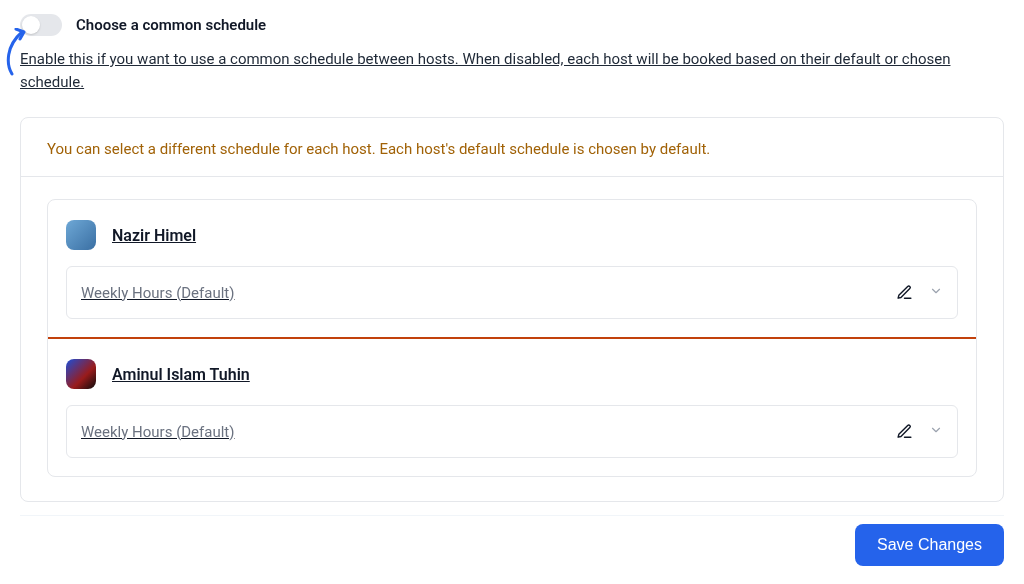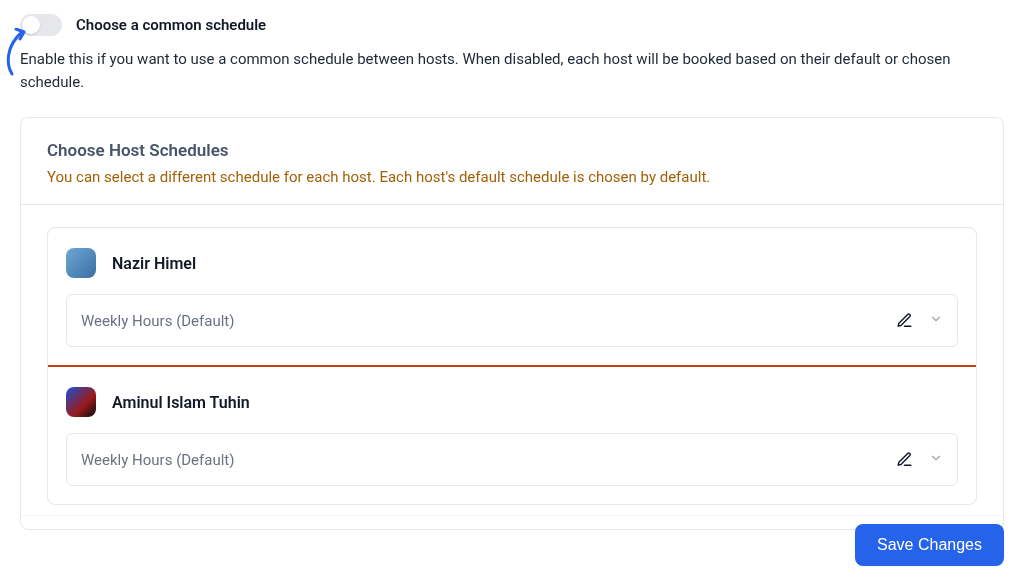--- a/index.html
+++ b/index.html
@@ -42,20 +42,21 @@
     .toggle-label {
       font-size: 15px;
       font-weight: 600;
       color: #111827;
     }
     .description {
       padding: 12px 6px 0 20px;
       font-size: 15px;
       color: #1f2937;
       line-height: 1.5;
+      text-decoration: underline;
     }
     .arrow-annotation {
       position: absolute;
       top: 28px;
       left: 2px;
       pointer-events: none;
     }
     .card {
       margin: 24px 20px 0 20px;
       border: 1px solid #e5e7eb;
@@ -71,20 +72,21 @@
       font-weight: 600;
       color: #475569;
       margin-bottom: 8px;
     }
     .card-subtitle {
       font-size: 15px;
       color: #a16207;
     }
     .card-body {
       padding: 22px 26px 24px 26px;
+      text-decoration: underline;
     }
     .host-list {
       border: 1px solid #e5e7eb;
       border-radius: 8px;
     }
     .host-row {
       padding: 20px 18px 18px 18px;
     }
     .host-row + .host-row {
       border-top: 2px solid #c2410c;
@@ -171,21 +173,20 @@
 
 <div class="description">Enable this if you want to use a common schedule between hosts. When disabled, each host will be booked based on their default or chosen schedule.</div>
 
 <svg class="arrow-annotation" width="30" height="48" viewBox="0 0 30 48">
   <path d="M 10 46 C 4 36 4 18 20 4" stroke="#2563eb" stroke-width="3" fill="none" stroke-linecap="round"></path>
   <path d="M 14 1 L 22 4 L 18 11" stroke="#2563eb" stroke-width="3" fill="none" stroke-linecap="round" stroke-linejoin="round"></path>
 </svg>
 
 <div class="card">
   <div class="card-header">
-    <div class="card-title">Choose Host Schedules</div>
     <div class="card-subtitle">You can select a different schedule for each host. Each host's default schedule is chosen by default.</div>
   </div>
   <div class="card-body">
     <div class="host-list">
 
       <div class="host-row">
         <div class="host-head">
           <div class="avatar"></div>
           <div class="host-name">Nazir Himel</div>
         </div>

